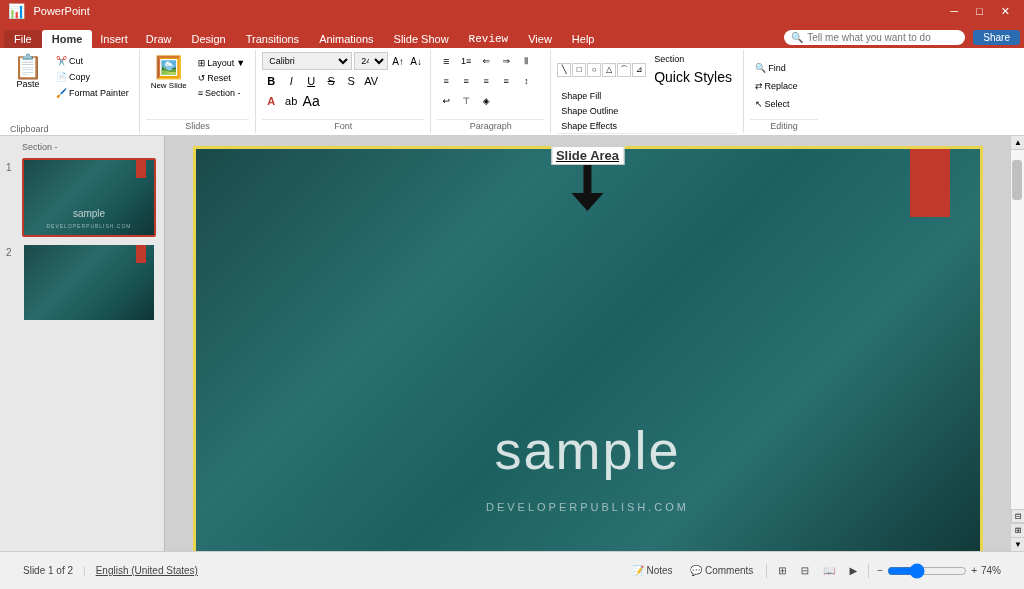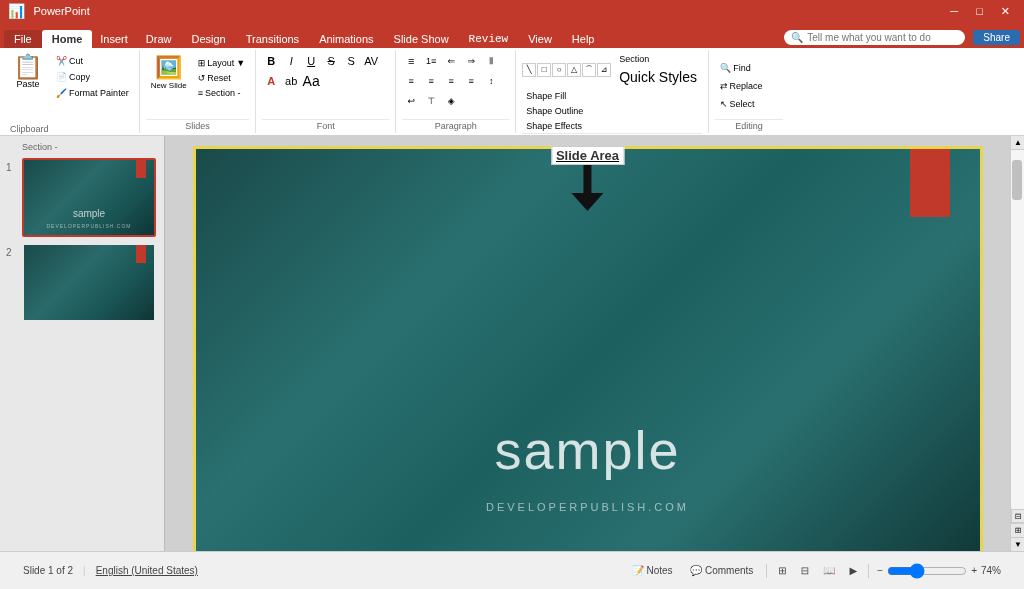--- a/index.html
+++ b/index.html
@@ -85,20 +85,30 @@
           <span>≡</span>
           <span>Section -</span>
         </div>
       </div>
     </div>
     <div style="font-size:9px; color:#666; text-align:center; border-top:1px solid #e8e8e8; padding-top:1px;">Slides</div>
   </div>
 
   <div style="display:flex; flex-direction:column; padding:2px 6px; border-right:1px solid #e0e0e0; min-width:140px;">
     <div style="display:flex; gap:2px; margin-bottom:2px; align-items:center;">
+      <select style="border:1px solid #ccc; font-size:9px; padding:1px 2px; width:90px; height:18px;">
+        <option>Calibri</option>
+      </select>
+      <select style="border:1px solid #ccc; font-size:9px; padding:1px 2px; width:34px; height:18px;">
+        <option>24</option>
+      </select>
+      <div style="width:16px; height:16px; display:flex; align-items:center; justify-content:center; cursor:pointer; border:1px solid transparent; font-size:10px;">A↑</div>
+      <div style="width:16px; height:16px; display:flex; align-items:center; justify-content:center; cursor:pointer; border:1px solid transparent; font-size:10px;">A↓</div>
+    </div>
+    <div style="display:flex; gap:2px; margin-bottom:2px; align-items:center;">
       <div style="width:18px; height:18px; display:flex; align-items:center; justify-content:center; cursor:pointer; border:1px solid transparent; border-radius:2px; font-weight:bold; font-size:11px;">B</div>
       <div style="width:18px; height:18px; display:flex; align-items:center; justify-content:center; cursor:pointer; border:1px solid transparent; border-radius:2px; font-style:italic; font-size:11px;">I</div>
       <div style="width:18px; height:18px; display:flex; align-items:center; justify-content:center; cursor:pointer; border:1px solid transparent; border-radius:2px; text-decoration:underline; font-size:11px;">U</div>
       <div style="width:18px; height:18px; display:flex; align-items:center; justify-content:center; cursor:pointer; border:1px solid transparent; border-radius:2px; text-decoration:line-through; font-size:11px;">S</div>
       <div style="width:18px; height:18px; display:flex; align-items:center; justify-content:center; cursor:pointer; border:1px solid transparent; border-radius:2px; font-size:11px;">S</div>
       <div style="width:18px; height:18px; display:flex; align-items:center; justify-content:center; cursor:pointer; border:1px solid transparent; border-radius:2px; font-size:11px;">AV</div>
     </div>
     <div style="display:flex; gap:2px; align-items:center;">
       <div style="width:18px; height:18px; display:flex; align-items:center; justify-content:center; cursor:pointer; border:1px solid transparent; border-radius:2px; font-size:11px; color:#c0392b; font-weight:bold;">A</div>
       <div style="width:18px; height:18px; display:flex; align-items:center; justify-content:center; cursor:pointer; border:1px solid transparent; border-radius:2px; font-size:11px;">ab</div>

